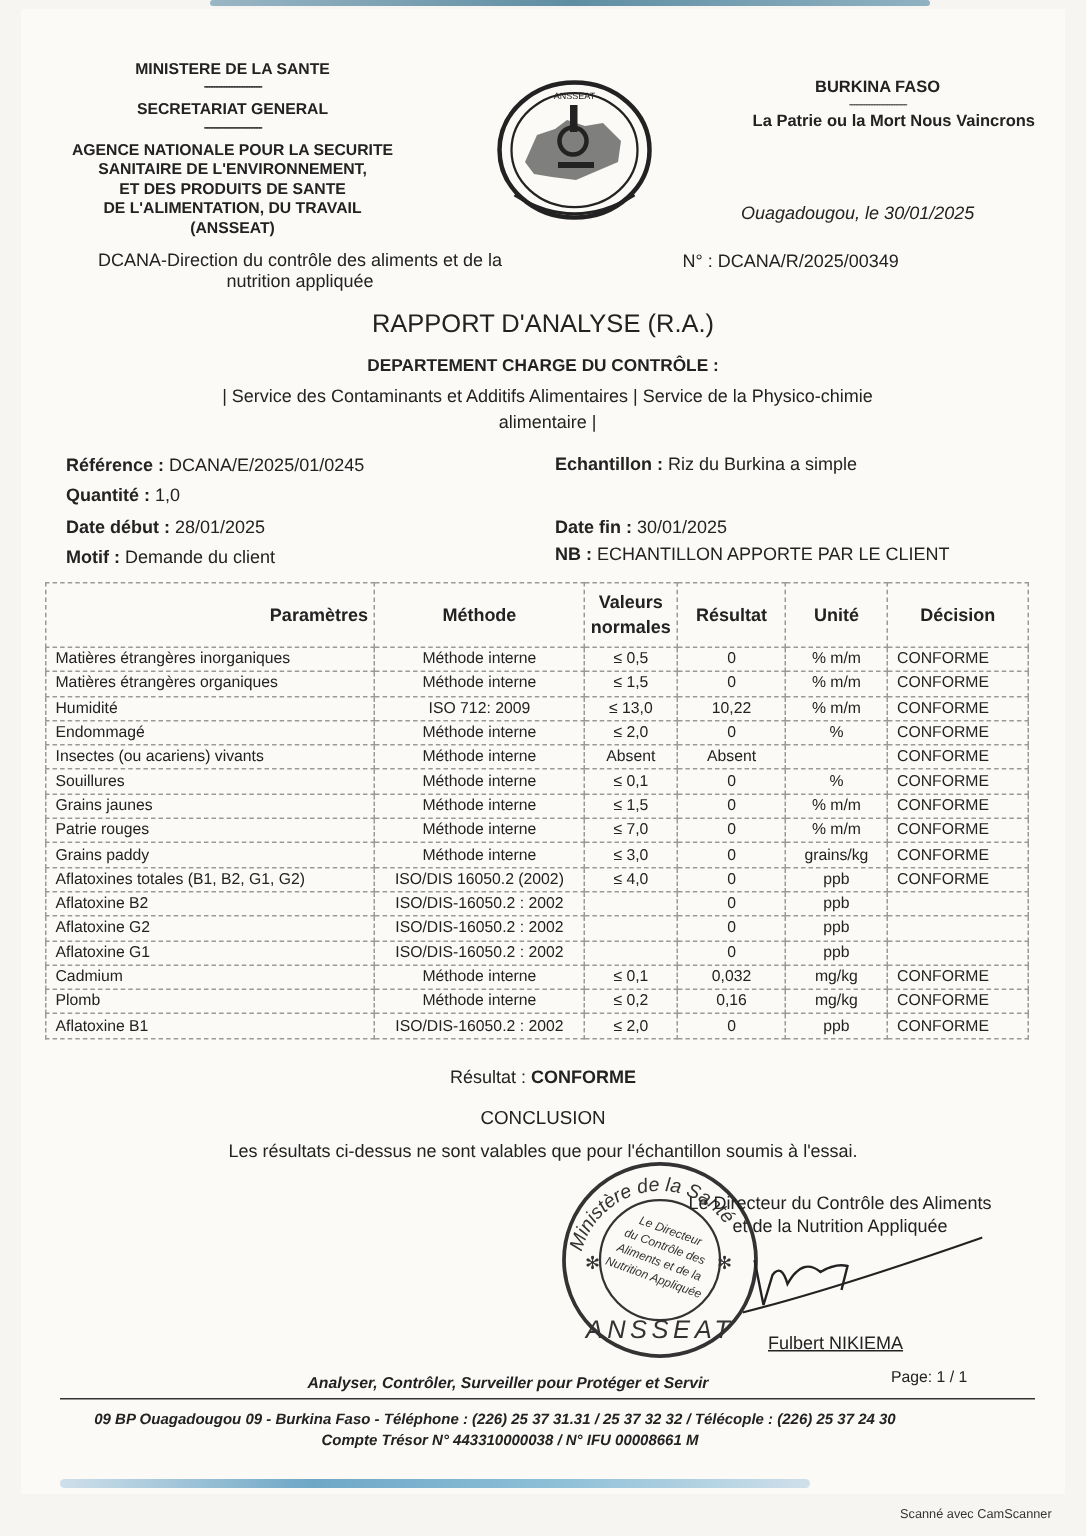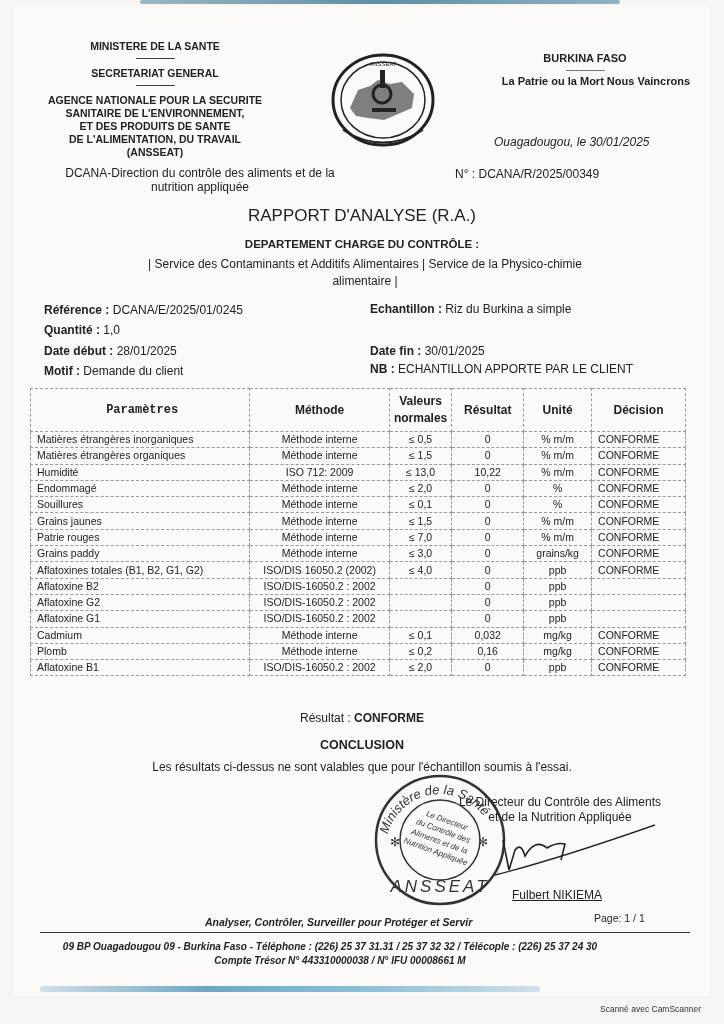--- a/index.html
+++ b/index.html
@@ -42,26 +42,26 @@
   .meta { font-size: 12px; }
   .meta b { font-weight: bold; }
   table.results {
     position: absolute; left: 30px; top: 388px; width: 656px;
     border-collapse: collapse; font-size: 10.5px;
   }
   table.results th, table.results td {
     border: 1px dashed #999; padding: 0 4px; height: 15.3px; line-height: 15px;
   }
   table.results th { font-weight: bold; font-size: 12px; height: 42px; line-height: 17px; }
-  table.results th.p { text-align: center; padding-left: 8px; font-family: Liberation Mono, monospace; }
+  table.results th.p { text-align: right; padding-left: 8px; }
   table.results td.p { text-align: left; padding-left: 6px; }
   table.results td.c { text-align: center; }
   table.results td.d { text-align: left; padding-left: 6px; }
   .res-line { left: 0; top: 711px; width: 724px; font-size: 12px; }
-  .conclusion-h { left: 0; top: 738px; width: 724px; font-size: 12.5px; font-weight: bold; text-align: center; }
+  .conclusion-h { left: 0; top: 738px; width: 724px; font-size: 12.5px; font-weight: normal; text-align: center; }
   .conclusion-t { left: 0; top: 760px; width: 724px; font-size: 12px; }
   .stamp { left: 370px; top: 770px; width: 140px; height: 140px; }
   .signer-title { left: 430px; top: 795px; width: 260px; font-size: 12px; line-height: 15px; text-align: center; }
   .signature { left: 495px; top: 820px; width: 160px; height: 60px; }
   .signer-name { left: 512px; top: 888px; font-size: 12px; font-weight: normal; text-decoration: underline; }
   .tagline { left: 205px; top: 916px; font-size: 10.5px; font-weight: bold; font-style: italic; }
   .page-num { left: 594px; top: 912px; font-size: 10.5px; }
   .footer-rule { left: 40px; top: 932px; width: 650px; height: 0; border-top: 1.5px solid #333; }
   .footer1 { left: 0; top: 941px; width: 630px; font-size: 10px; font-weight: bold; font-style: italic; text-align: center; padding-left: 3px; margin-left: 12px; }
   .footer2 { left: 0; top: 955px; width: 620px; font-size: 10px; font-weight: bold; font-style: italic; text-align: center; padding-left: 30px; }
@@ -192,20 +192,28 @@
       </tr>
       <tr>
         <td class="p">Endommagé</td>
         <td class="c">Méthode interne</td>
         <td class="c">≤ 2,0</td>
         <td class="c">0</td>
         <td class="c">%</td>
         <td class="d">CONFORME</td>
       </tr>
       <tr>
+        <td class="p">Insectes (ou acariens) vivants</td>
+        <td class="c">Méthode interne</td>
+        <td class="c">Absent</td>
+        <td class="c">Absent</td>
+        <td class="c"></td>
+        <td class="d">CONFORME</td>
+      </tr>
+      <tr>
         <td class="p">Souillures</td>
         <td class="c">Méthode interne</td>
         <td class="c">≤ 0,1</td>
         <td class="c">0</td>
         <td class="c">%</td>
         <td class="d">CONFORME</td>
       </tr>
       <tr>
         <td class="p">Grains jaunes</td>
         <td class="c">Méthode interne</td>

